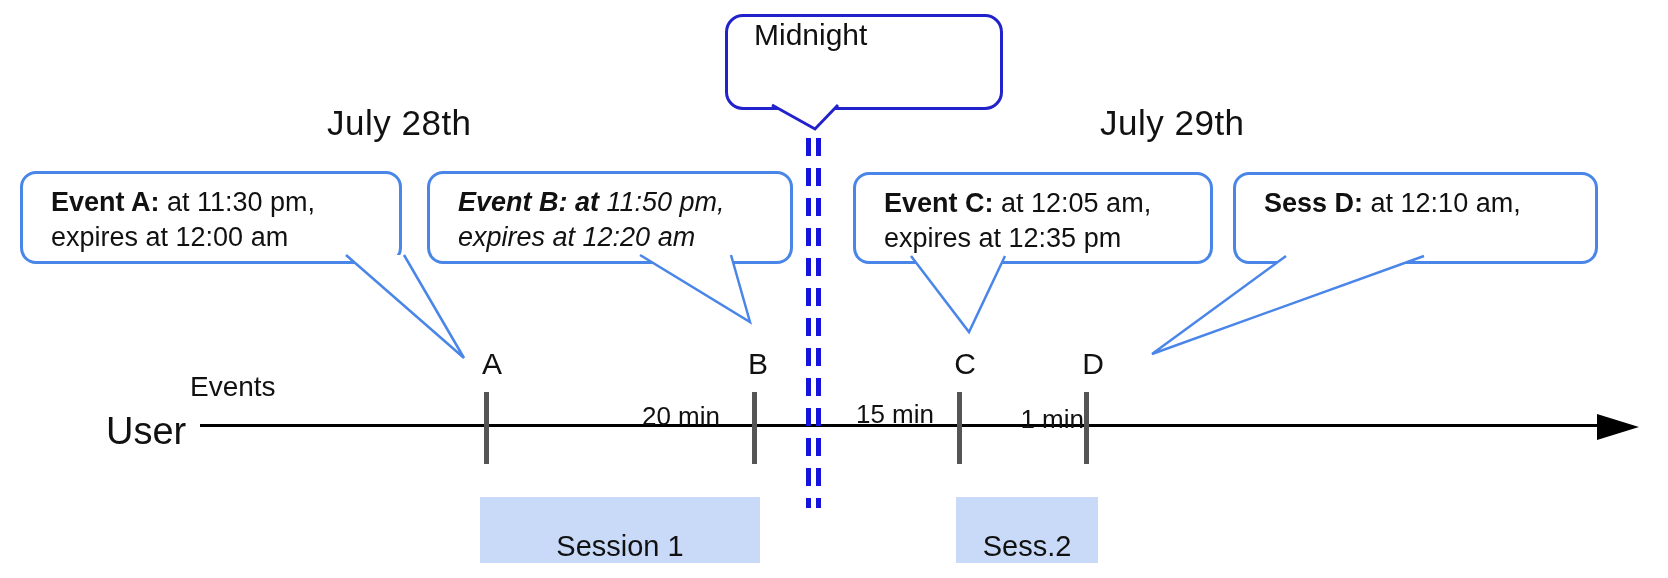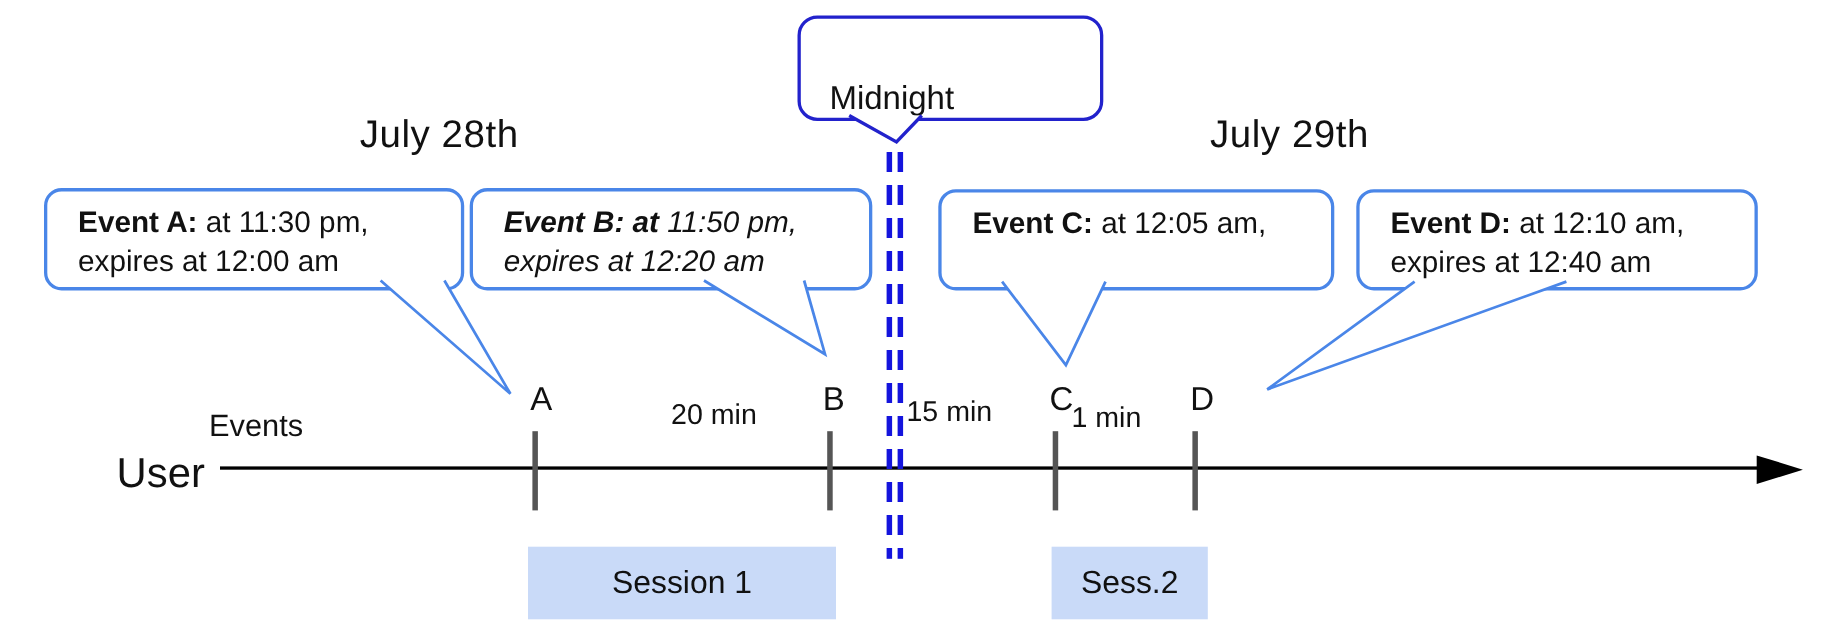--- a/index.html
+++ b/index.html
@@ -10,74 +10,74 @@
   .date-label{position:absolute;font-size:35px;letter-spacing:.5px;}
   .axis-label{position:absolute;}
   .callout{
     position:absolute;box-sizing:border-box;background:#fff;
     border:3px solid var(--event-border);border-radius:16px;z-index:2;
     padding:11px 8px 0 28px;font-size:27px;line-height:35px;white-space:nowrap;
   }
   .callout b{font-weight:bold;}
   .callout.midnight{
     border-color:var(--midnight-border);border-radius:18px;
-    display:flex;align-items:flex-end;padding:0 0 0 26px;font-size:30px;
+    display:flex;align-items:flex-start;padding:0 0 0 26px;font-size:30px;
   }
   #tails{position:absolute;left:0;top:0;z-index:3;pointer-events:none;}
   .event-tail{fill:#ffffff;stroke:var(--event-border);stroke-width:2.5;}
   .midnight-tail{fill:#ffffff;stroke:var(--midnight-border);stroke-width:3;}
   .dash-line{
     position:absolute;top:138px;height:370px;width:5px;z-index:1;
     background:repeating-linear-gradient(to bottom,var(--dashes) 0 18px,transparent 18px 30px);
   }
   .timeline-line{position:absolute;left:200px;top:424px;width:1412px;height:3px;background:var(--line);}
   .arrowhead{
     position:absolute;left:1597px;top:414px;width:0;height:0;
     border-left:42px solid var(--line);border-top:13px solid transparent;border-bottom:13px solid transparent;
   }
   .tick{position:absolute;top:392px;width:5px;height:72px;background:var(--tick);}
   .tick-label{position:absolute;top:347px;width:44px;text-align:center;font-size:30px;}
-  .interval{position:absolute;font-size:26px;width:110px;text-align:left;}
+  .interval{position:absolute;font-size:26px;width:110px;text-align:right;margin-top:40px;}
   .session{
     position:absolute;top:497px;height:66px;background:var(--session-fill);
-    display:flex;align-items:center;justify-content:center;font-size:29px;z-index:2;
+    display:flex;align-items:flex-end;justify-content:center;font-size:29px;z-index:2;
   }
 </style>
 </head>
 <body>
 
 <div id="canvas">
 
   <div class="date-label" style="left:327px;top:103px;">July 28th</div>
   <div class="date-label" style="left:1100px;top:103px;">July 29th</div>
 
   <div class="callout midnight" style="left:725px;top:14px;width:278px;height:96px;">
     <span>Midnight</span>
   </div>
 
   <div class="dash-line" style="left:806px;"></div>
   <div class="dash-line" style="left:816px;"></div>
 
-  <div class="callout" style="left:40px;top:171px;width:382px;height:93px;">
+  <div class="callout" style="left:20px;top:171px;width:382px;height:93px;">
     <div><b>Event A:</b><span> at 11:30 pm,</span></div>
     <div>expires at 12:00 am</div>
   </div>
 
   <div class="callout" style="left:427px;top:171px;width:366px;height:93px;font-style:italic;">
     <div><b>Event B: at</b><span> 11:50 pm,</span></div>
     <div>expires at 12:20 am</div>
   </div>
 
   <div class="callout" style="left:853px;top:172px;width:360px;height:92px;">
     <div><b>Event C:</b><span> at 12:05 am,</span></div>
+    <div>expires at 12:35 pm</div>
   </div>
 
   <div class="callout" style="left:1233px;top:172px;width:365px;height:92px;">
-    <div><b>Event D:</b><span> at 12:10 am,</span></div>
-    <div>expires at 12:40 am</div>
+    <div><b>Sess D:</b><span> at 12:10 am,</span></div>
   </div>
 
   <svg id="tails" width="1668" height="578">
     <path class="midnight-tail" d="M 772 105 L 815 129 L 838 105"></path>
     <path class="event-tail" d="M 346 255 L 464 358 L 404 255"></path>
     <path class="event-tail" d="M 640 255 L 750 322 L 731 255"></path>
     <path class="event-tail" d="M 911 256 L 969 332 L 1005 256"></path>
     <path class="event-tail" d="M 1286 256 L 1152 354 L 1424 256"></path>
   </svg>
 

